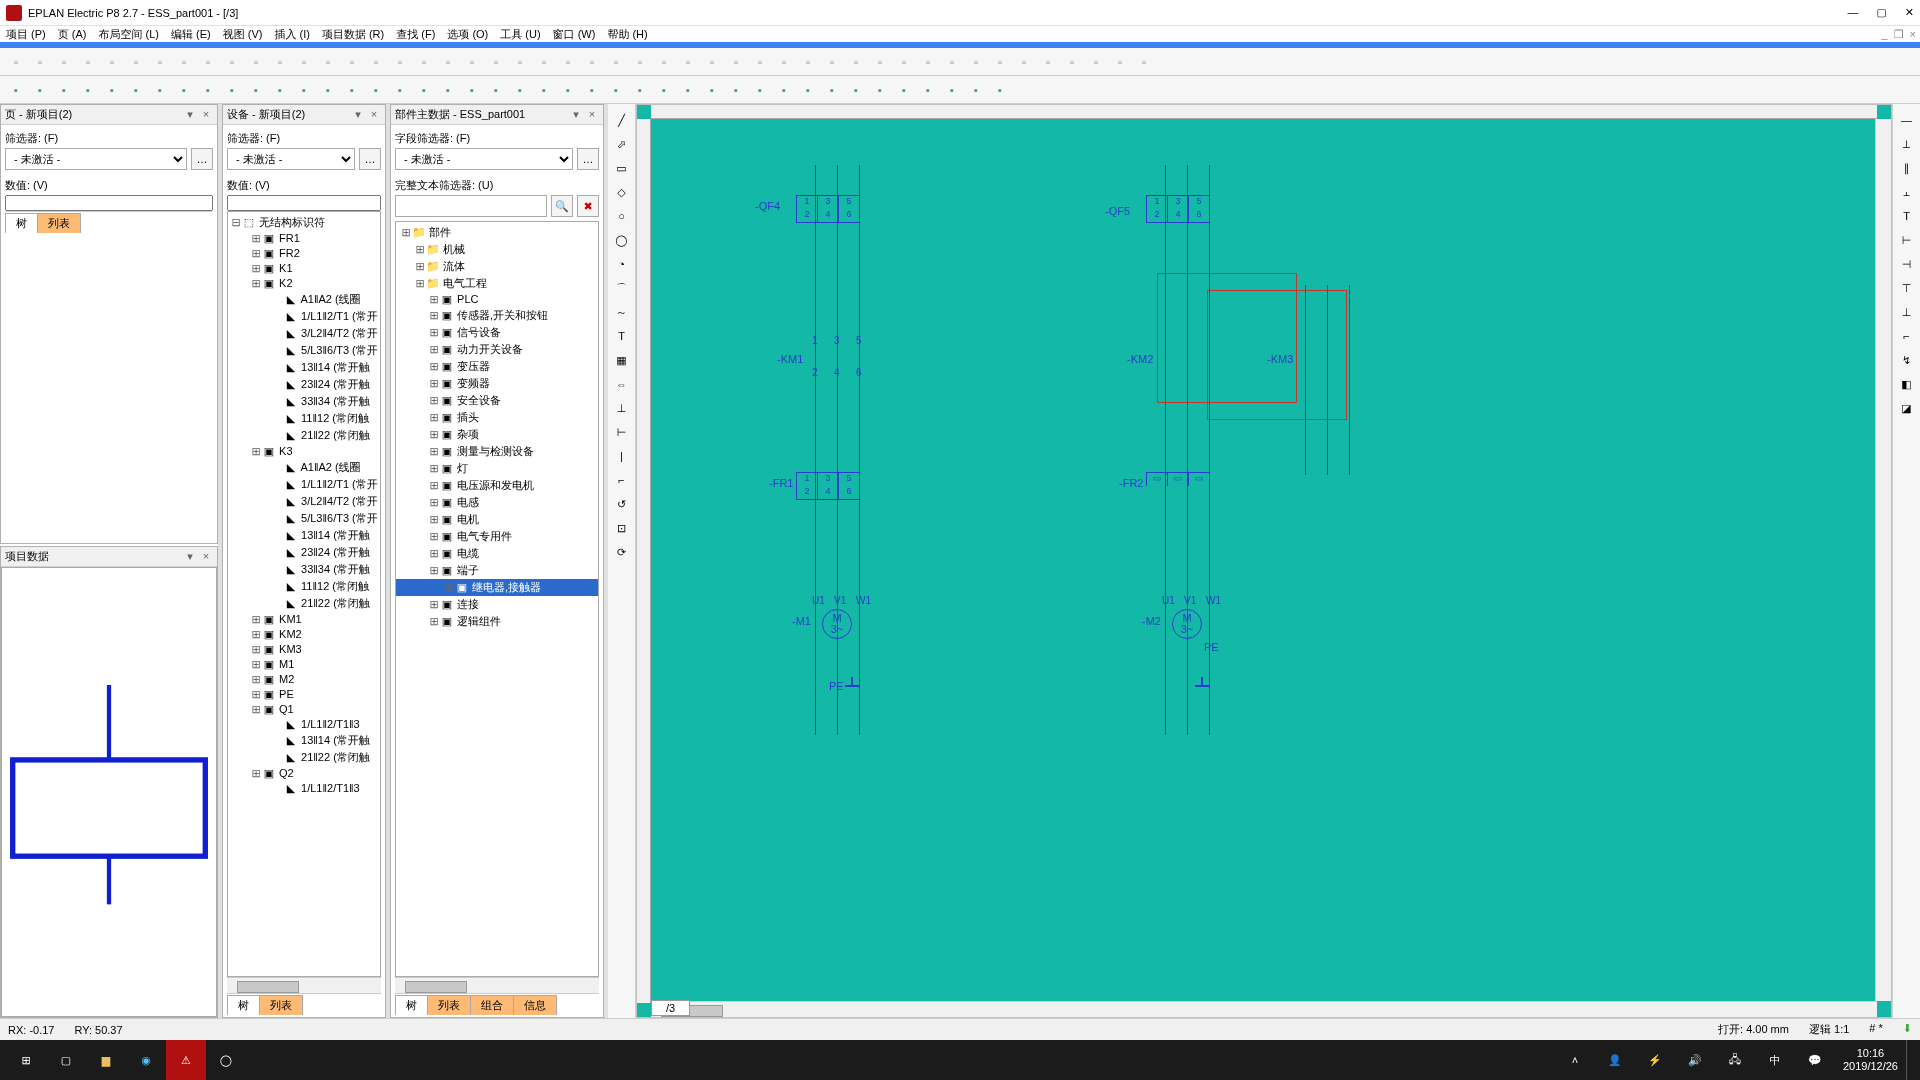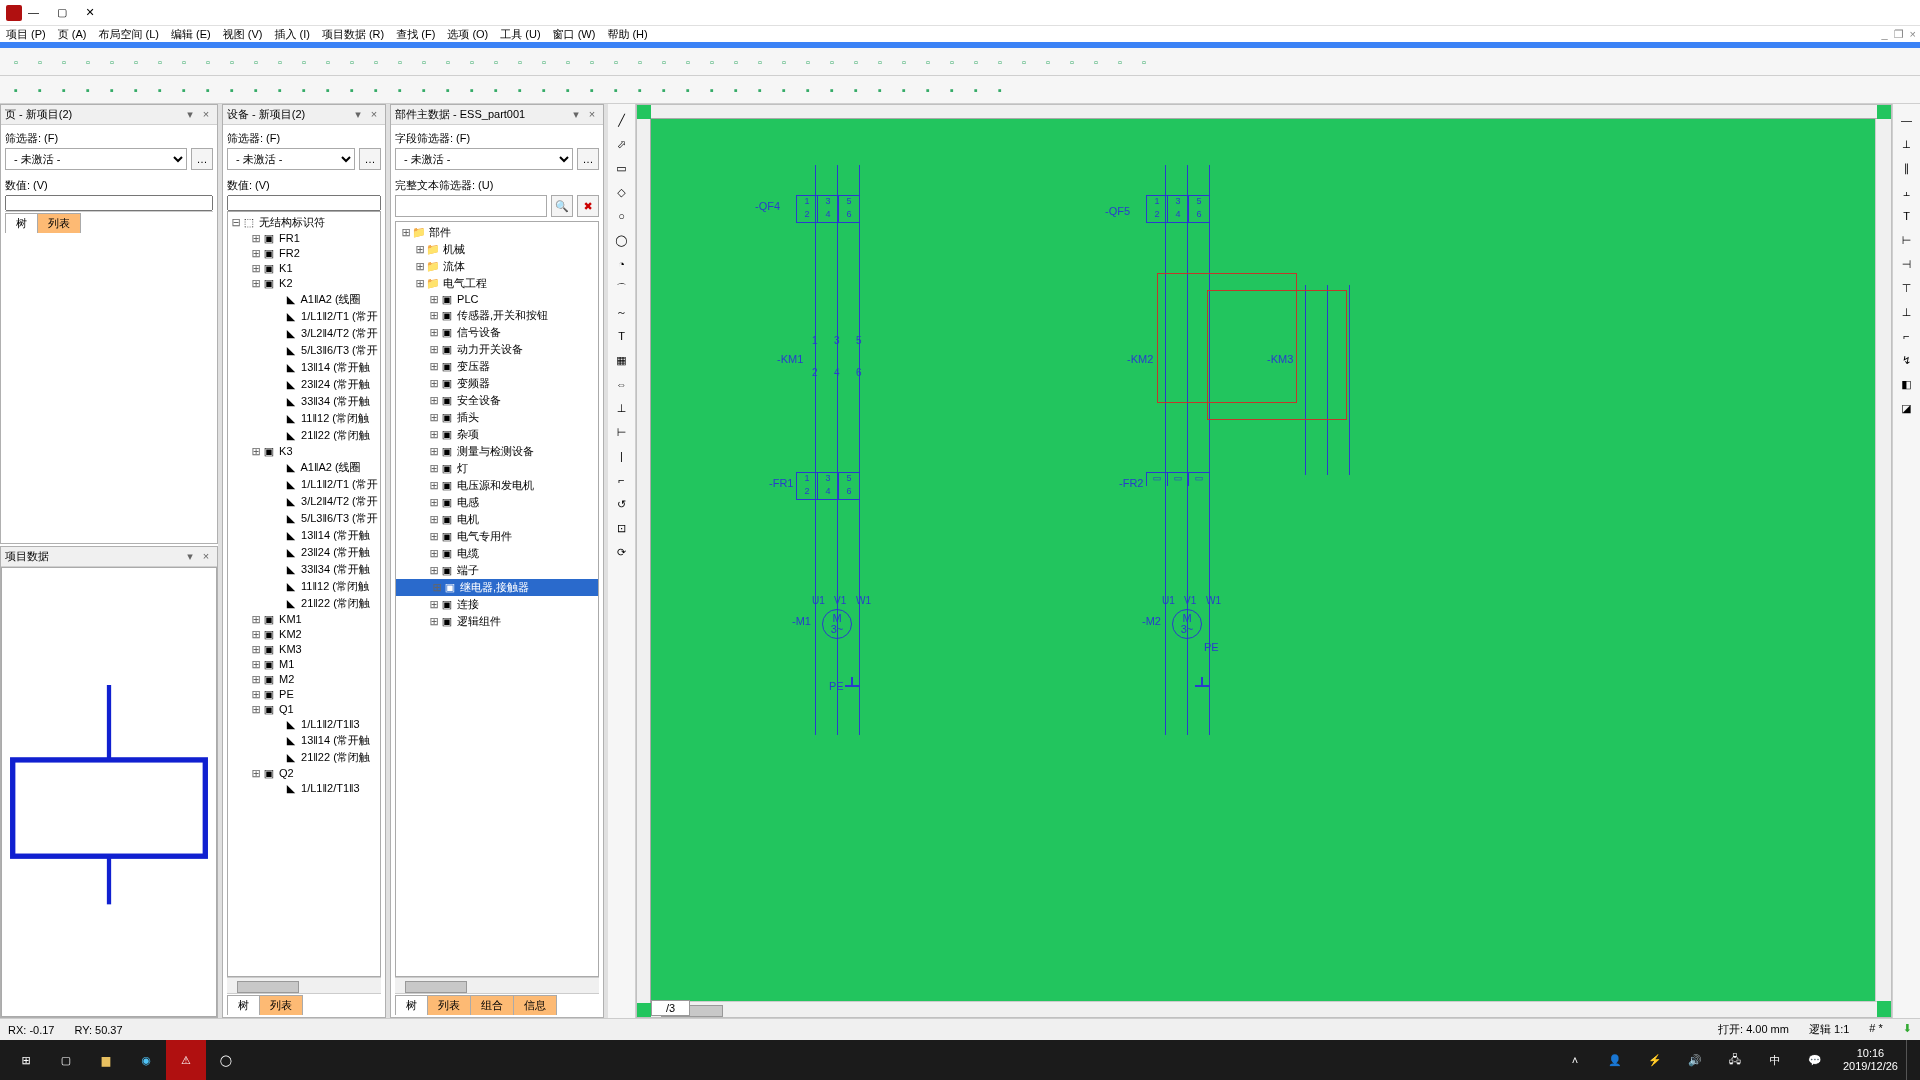--- a/index.html
+++ b/index.html
@@ -33,21 +33,21 @@
 .tabs-bot .tab { padding:2px 10px; border:1px solid #aaa; border-bottom:none; background:#fdba74; margin-right:-1px; cursor:default;}
 .tabs-bot .tab.on { background:#fff; }
 .left { width:218px; display:flex; flex-direction:column; gap:2px;}
 .mid1 { width:168px; }
 .mid2 { width:216px; }
 .splitter { width:4px; background:#e0e0e0; }
 .canvaswrap { flex:1; display:flex; }
 .ltoolbar { width:28px; background:#f6f6f6; border-right:1px solid #cfcfcf; display:flex; flex-direction:column; align-items:center; padding-top:4px;}
 .ltoolbar .tb, .rtoolbar .tb { width:22px; height:22px; margin:1px 0; display:flex; align-items:center; justify-content:center;}
 .rtoolbar { width:28px; background:#f6f6f6; border-left:1px solid #cfcfcf; display:flex; flex-direction:column; align-items:center; padding-top:4px;}
-.canvas { flex:1; position:relative; background:#22c55e; overflow:hidden; border:1px solid #c0c0c0;}
+.canvas { flex:1; position:relative; background:#14b8a6; overflow:hidden; border:1px solid #c0c0c0;}
 .grid { position:absolute; inset:14px; background-image:radial-gradient(#b8b8b8 0.5px, transparent 0.5px); background-size:12px 12px; }
 .ruler-h { position:absolute; left:14px; right:14px; top:0; height:14px; background:#f0f0f0; border-bottom:1px solid #aaa;}
 .ruler-v { position:absolute; top:14px; bottom:14px; left:0; width:14px; background:#f0f0f0; border-right:1px solid #aaa;}
 .vline { position:absolute; width:0; border-left:1px solid #2a3bcd; }
 .redbox { position:absolute; border:1px solid #c0392b; }
 .term { position:absolute; font-size:10px; color:#2a3bcd;}
 .status { height:22px; background:#f0f0f0; border-top:1px solid #ccc; display:flex; align-items:center; padding:0 8px; justify-content:space-between;}
 .status .grp { display:flex; gap:20px;}
 .taskbar { height:40px; background:#1b1b1b; display:flex; align-items:center; padding:0 6px; color:#fff; }
 .taskbar .tbtn { width:40px; height:40px; display:flex; align-items:center; justify-content:center; }
@@ -74,20 +74,21 @@
 .motor{position:absolute;width:30px;height:30px;border:1.5px solid #2a3bcd;border-radius:50%;display:flex;flex-direction:column;align-items:center;justify-content:center;font-size:10px;color:#2a3bcd;line-height:1;}
 .gnd{position:absolute;width:18px;height:14px;}
 .gnd::before{content:"";position:absolute;left:8px;top:0;width:2px;height:8px;background:#2a3bcd;}
 .gnd::after{content:"";position:absolute;left:2px;top:8px;width:14px;height:2px;background:#2a3bcd;box-shadow:2px 3px 0 -1px #2a3bcd,4px 6px 0 -2px #2a3bcd;}
 </style>
 </head>
 <body>
 
 <div class="titlebar">
   <div class="logo"></div>
+  <div class="title">EPLAN Electric P8 2.7 - ESS_part001 - [/3]</div>
   <div class="winbtns">
     <span>—</span>
     <span>▢</span>
     <span>✕</span>
   </div>
 </div>
 
 <div class="menubar">
   <span class="m">项目 (P)</span>
   <span class="m">页 (A)</span>
@@ -347,21 +348,21 @@
           <div class="node" style="padding-left:32px"><span class="tw">⊞</span><span class="ic">▣</span> 插头</div>
           <div class="node" style="padding-left:32px"><span class="tw">⊞</span><span class="ic">▣</span> 杂项</div>
           <div class="node" style="padding-left:32px"><span class="tw">⊞</span><span class="ic">▣</span> 测量与检测设备</div>
           <div class="node" style="padding-left:32px"><span class="tw">⊞</span><span class="ic">▣</span> 灯</div>
           <div class="node" style="padding-left:32px"><span class="tw">⊞</span><span class="ic">▣</span> 电压源和发电机</div>
           <div class="node" style="padding-left:32px"><span class="tw">⊞</span><span class="ic">▣</span> 电感</div>
           <div class="node" style="padding-left:32px"><span class="tw">⊞</span><span class="ic">▣</span> 电机</div>
           <div class="node" style="padding-left:32px"><span class="tw">⊞</span><span class="ic">▣</span> 电气专用件</div>
           <div class="node" style="padding-left:32px"><span class="tw">⊞</span><span class="ic">▣</span> 电缆</div>
           <div class="node" style="padding-left:32px"><span class="tw">⊞</span><span class="ic">▣</span> 端子</div>
-          <div class="node hi" style="padding-left:35px"><span class="tw">⊞</span><span class="ic">▣</span> 继电器,接触器</div>
+          <div class="node hi" style="padding-left:47px"><span class="tw">⊞</span><span class="ic">▣</span> 继电器,接触器</div>
           <div class="node" style="padding-left:32px"><span class="tw">⊞</span><span class="ic">▣</span> 连接</div>
           <div class="node" style="padding-left:32px"><span class="tw">⊞</span><span class="ic">▣</span> 逻辑组件</div>
         </div>
       <div class="scroll-x"></div>
       <div class="tabs-bot">
         <div class="tab on">树</div>
         <div class="tab">列表</div>
         <div class="tab">组合</div>
         <div class="tab">信息</div>
       </div>

